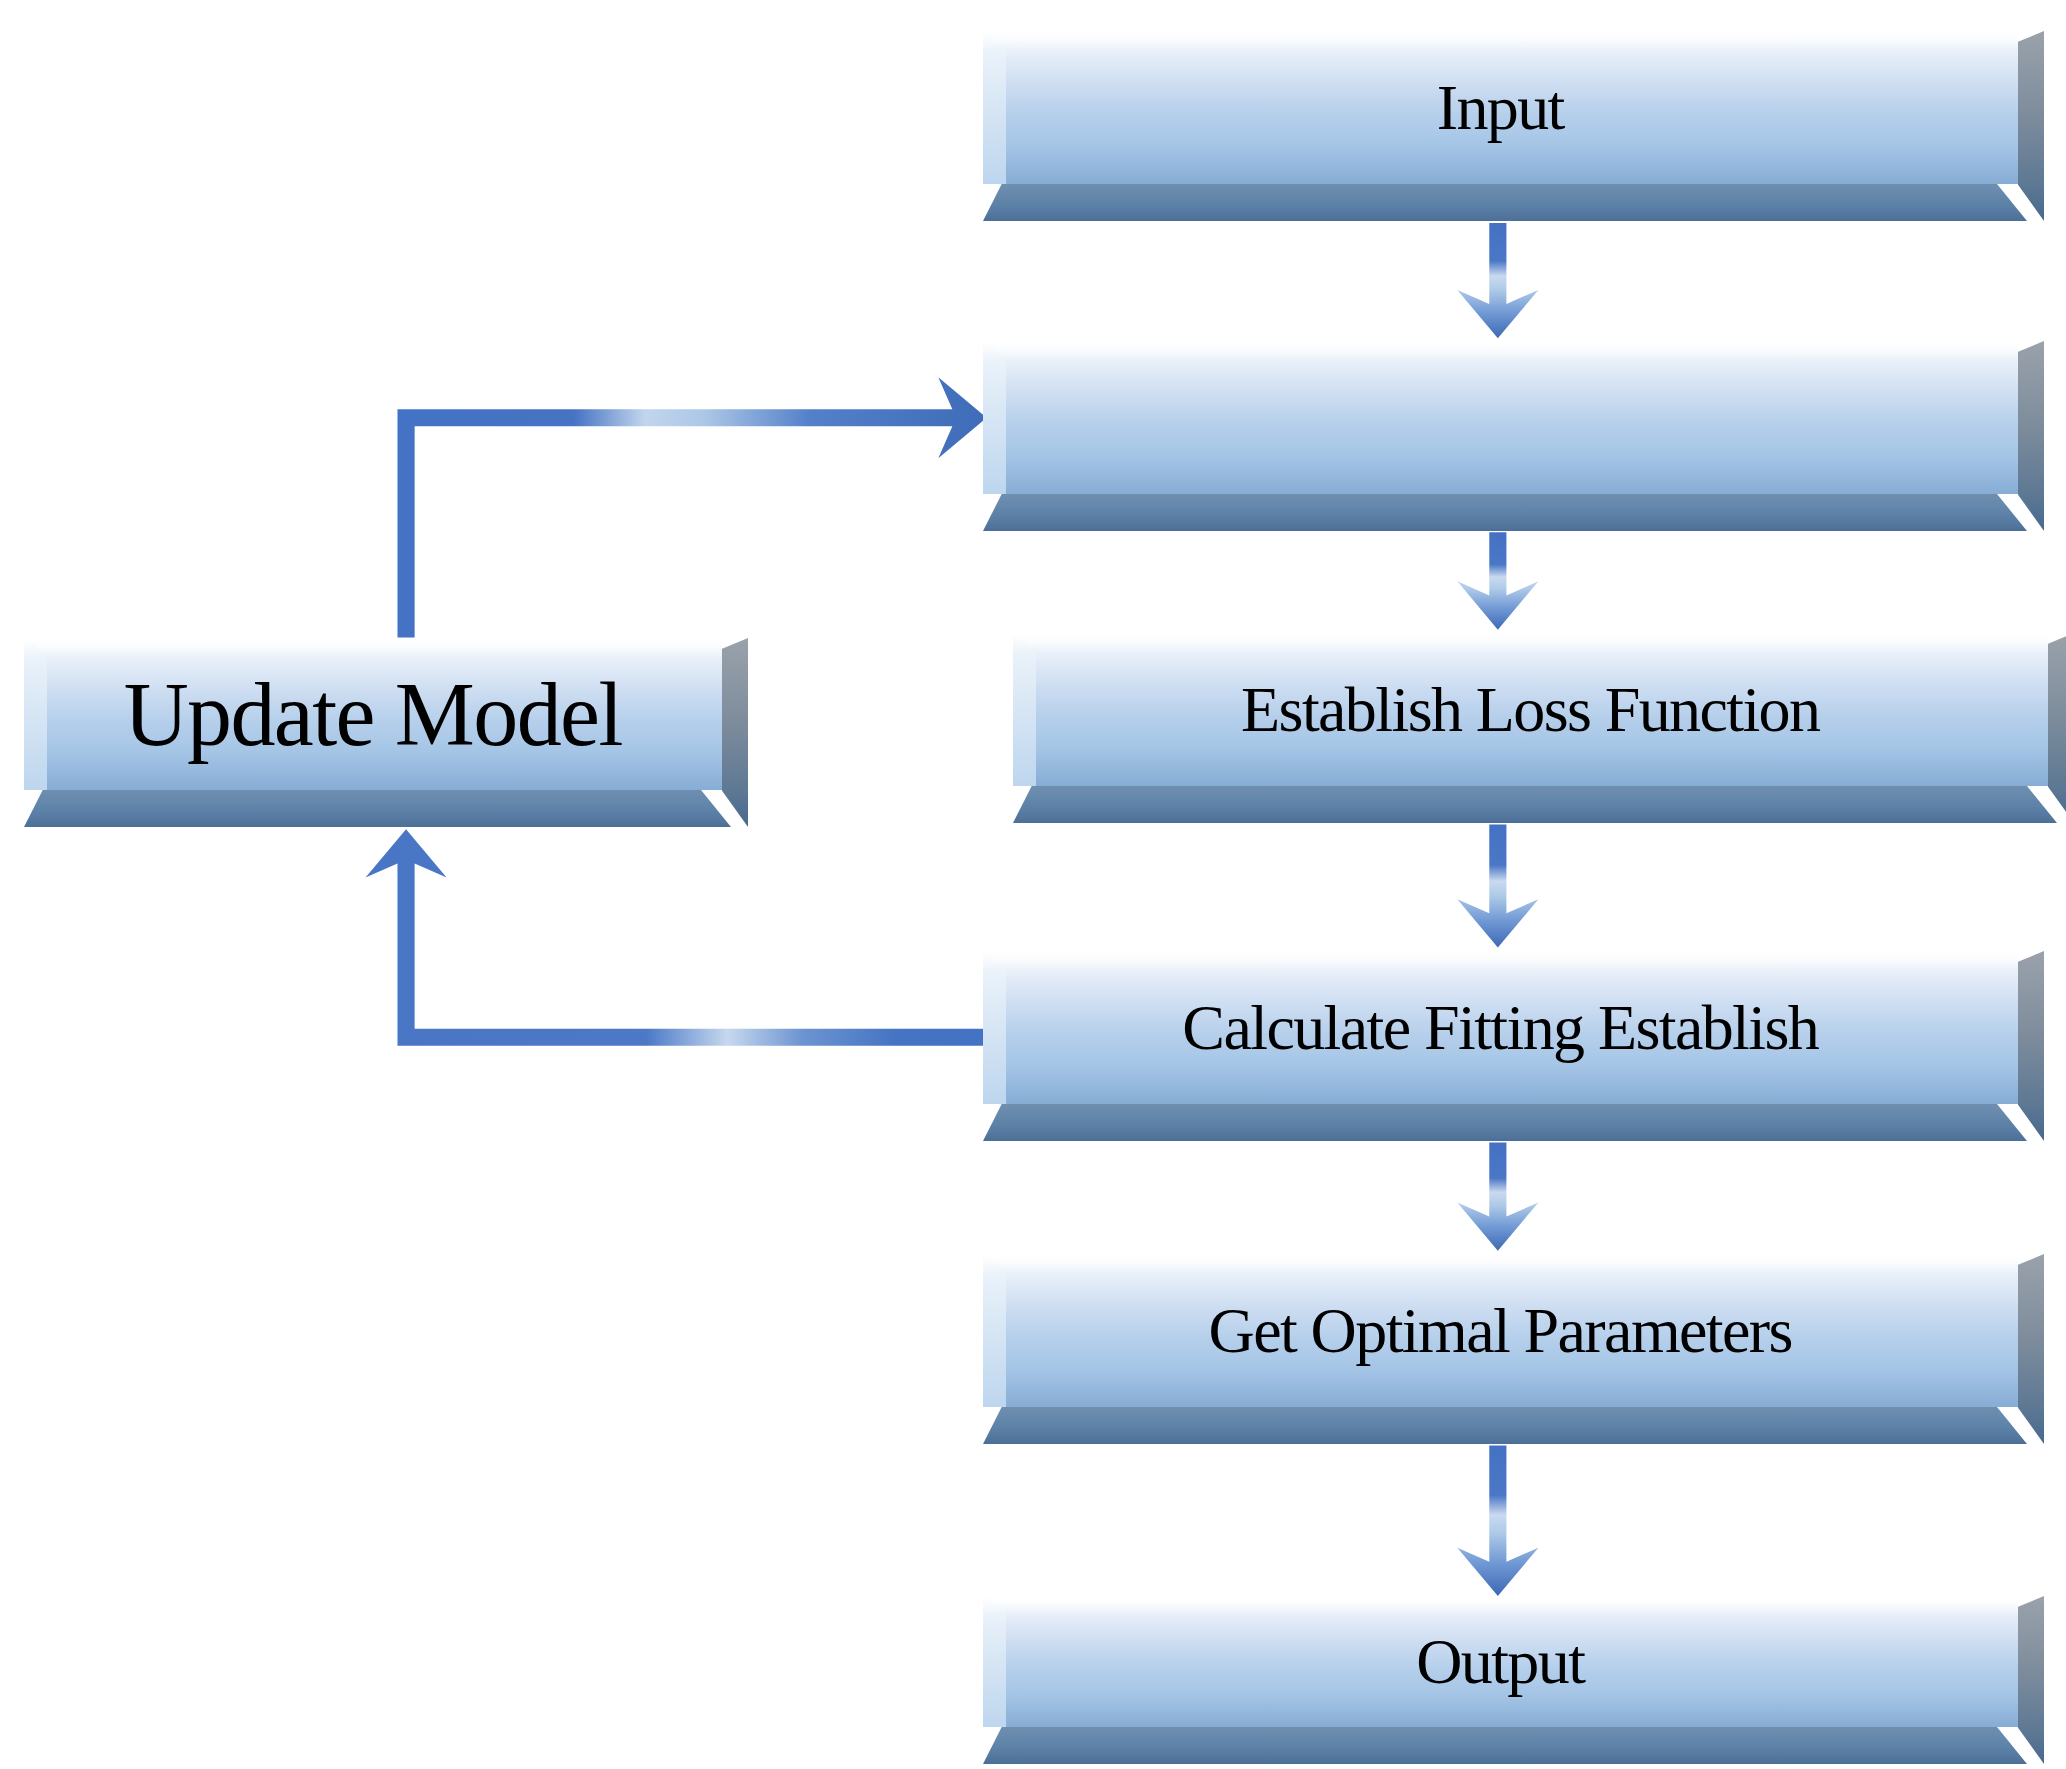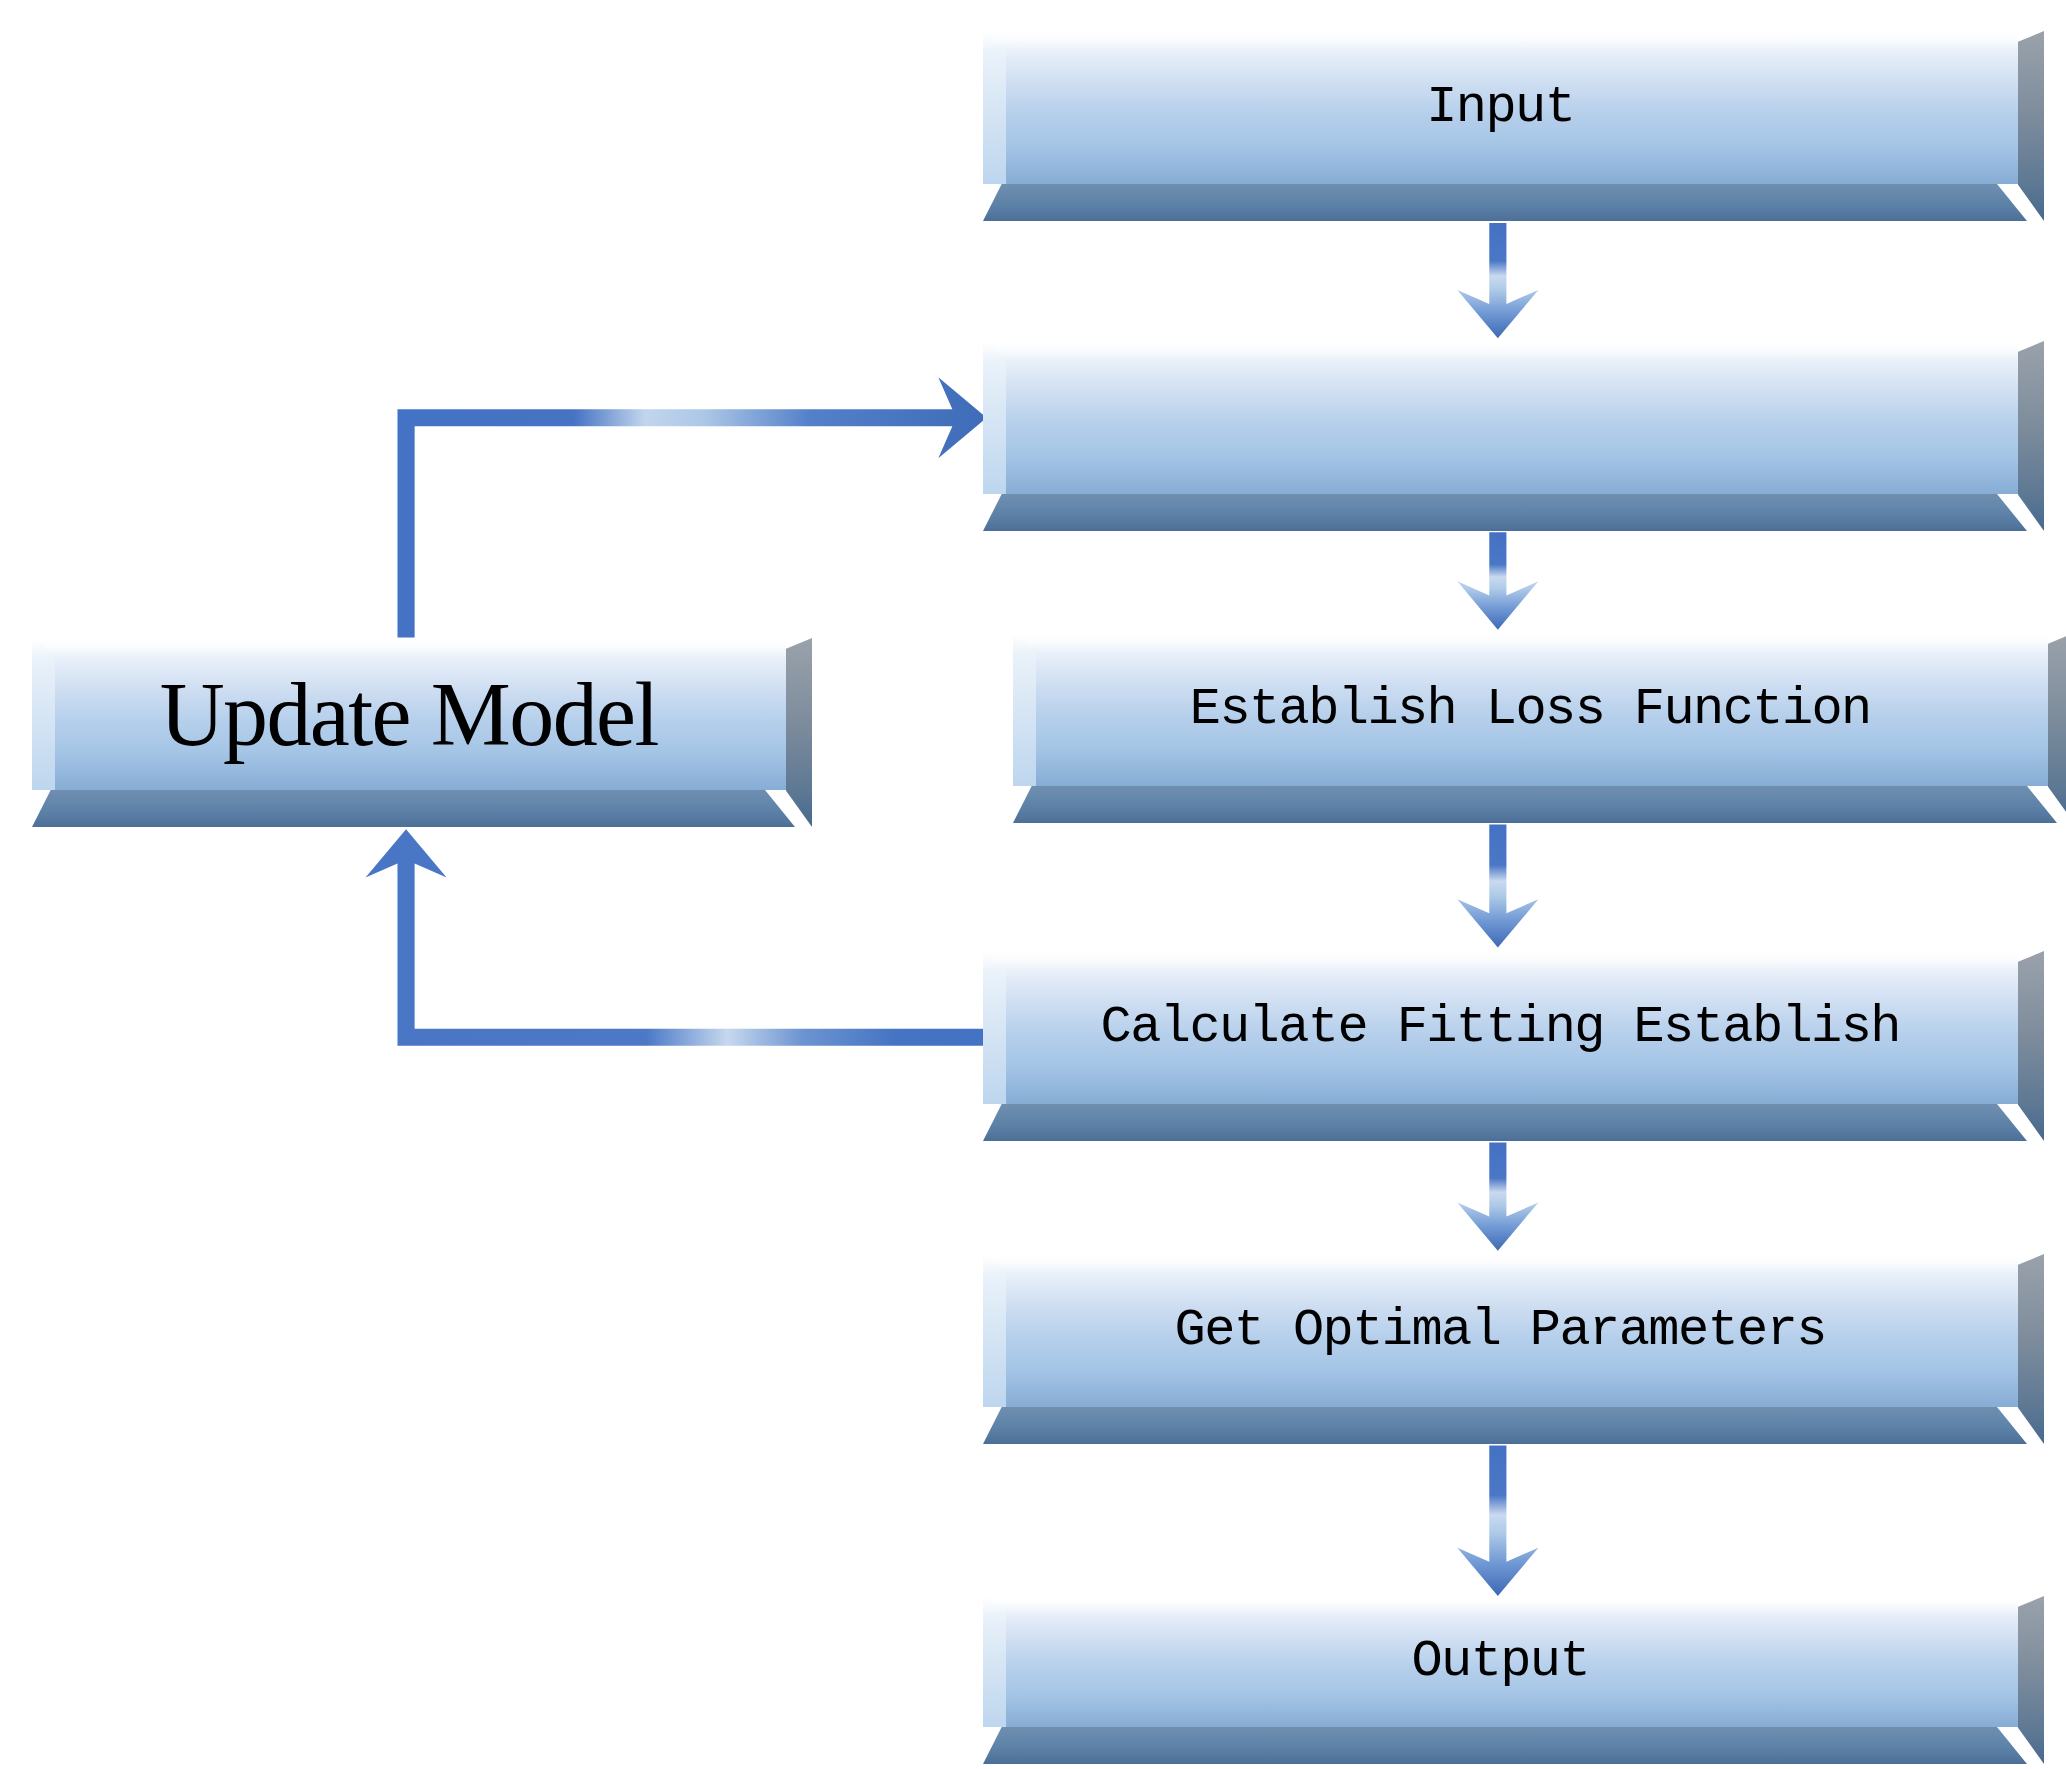--- a/index.html
+++ b/index.html
@@ -17,21 +17,21 @@
          clip-path:polygon(0 0,100% 11%,100% 100%,0 100%);}
   .bev-r{right:0;top:0;bottom:0;width:26.5px;
          background:linear-gradient(180deg,#9aa2ab 0%,#7d8c9c 45%,#5e7994 80%,#47688e 100%);
          clip-path:polygon(100% 0,100% 100%,0 calc(100% - 37px),0 11px);}
   .bev-b{left:0;right:0;bottom:0;height:37px;
          background:linear-gradient(180deg,#6f8fb0 0%,#5d82a8 55%,#4d6f97 100%);
          clip-path:polygon(0 100%,18.7px 0,calc(100% - 47px) 0,calc(100% - 17px) 100%);}
   .label{position:absolute;left:0;top:0;right:26.5px;bottom:37px;
          display:flex;align-items:center;justify-content:center;
          color:#000;letter-spacing:-1.6px;white-space:nowrap;}
-  .label-main{font-size:52px;font-family:Liberation Mono, monospace;}
+  .label-main{font-size:64px;}
   .label-update{font-size:90px;}
 </style>
 </head>
 <body>
 
 <div class="stage">
 
   <svg class="arrows" width="2066" height="1769" viewBox="0 0 2651 2270">
     <defs>
       <linearGradient id="gv" x1="0" y1="0" x2="0" y2="1">
@@ -115,21 +115,21 @@
 
   <div class="node" style="left:983px;top:1596px;width:1061px;height:168px">
     <div class="face"></div>
     <i class="bev bev-l"></i>
     <i class="bev bev-r"></i>
     <i class="bev bev-b"></i>
     <i class="bev bev-t"></i>
     <span class="label label-main">Output</span>
   </div>
 
-  <div class="node" style="left:32px;top:638px;width:780px;height:189px">
+  <div class="node" style="left:24px;top:638px;width:724px;height:189px">
     <div class="face"></div>
     <i class="bev bev-l"></i>
     <i class="bev bev-r"></i>
     <i class="bev bev-b"></i>
     <i class="bev bev-t"></i>
     <span class="label label-update">Update Model</span>
   </div>
 
 </div>
 

